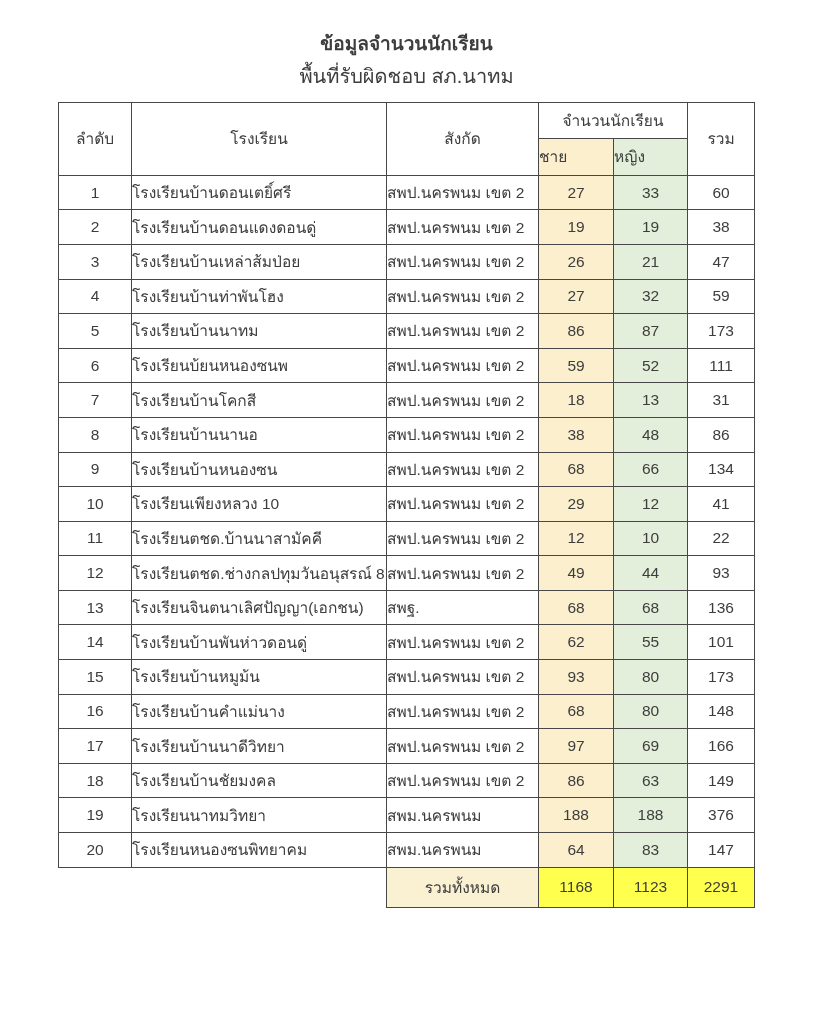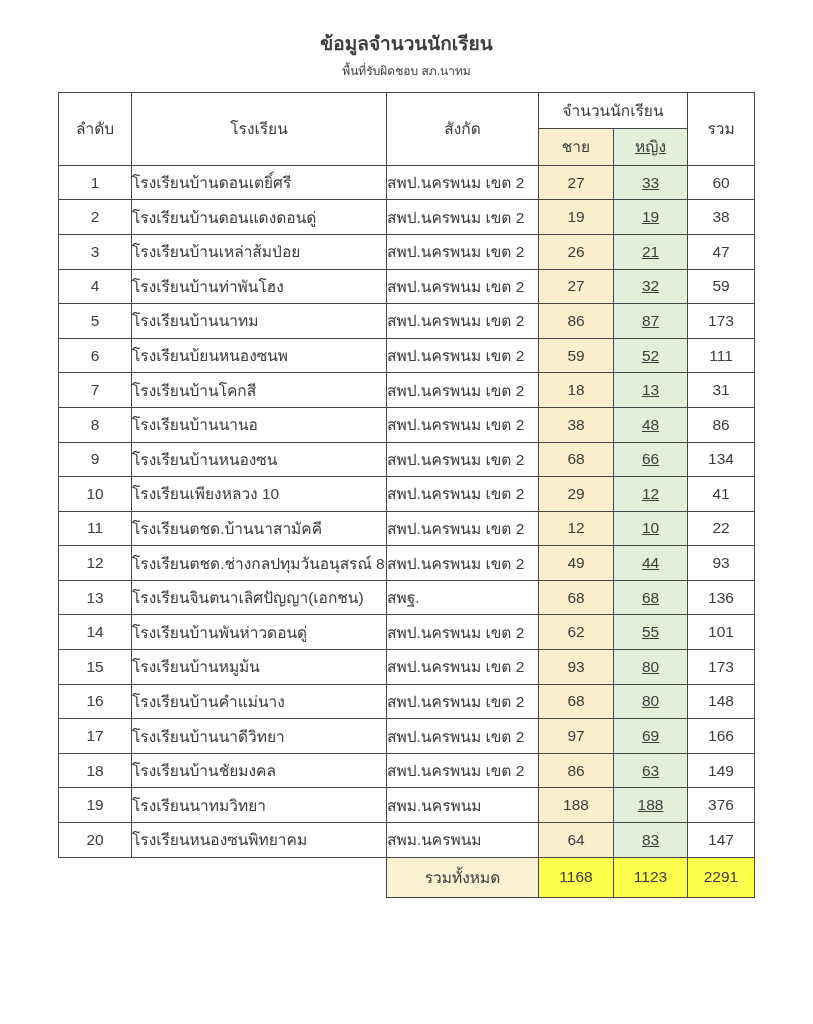--- a/index.html
+++ b/index.html
@@ -25,21 +25,21 @@
     padding-top: 32px;
   }
   .title {
     text-align: center;
     font-size: 19px;
     font-weight: bold;
     line-height: 1.25;
   }
   .subtitle {
     text-align: center;
-    font-size: 12px;
+    font-size: 20px;
     font-weight: normal;
     margin-top: 8px;
     line-height: 1.25;
   }
   table.students {
     border-collapse: collapse;
     table-layout: fixed;
     width: 696px;
     margin: 13px auto 0 auto;
   }
@@ -47,26 +47,26 @@
   table.students td {
     border: 1px solid var(--border-c);
     font-weight: normal;
     font-size: 15.5px;
     padding: 0;
     vertical-align: middle;
     overflow: hidden;
     white-space: nowrap;
   }
   thead tr.h1 th { height: 36px; text-align: center; }
-  thead tr.h2 th { height: 37px; text-align: center; }
+  thead tr.h2 th { height: 37px; text-align: left; }
   tbody td { height: 34.6px; }
   .c-no, .c-male, .c-female, .c-total { text-align: center; }
   .c-school, .c-aff { text-align: left; padding-left: 7px; }
   .fill-male { background: var(--male-fill); }
-  .fill-female { background: var(--female-fill); text-decoration: underline; }
+  .fill-female { background: var(--female-fill); }
   tfoot td { height: 40px; text-align: center; margin-top: 48px; }
   tfoot td.noborder { border: none; background: transparent; }
   tfoot td.flabel { background: var(--footer-label-fill); }
   tfoot td.ftotal { background: var(--footer-total-fill); }
 </style>
 </head>
 <body>
 
 <div class="page">
   <div class="title">ข้อมูลจำนวนนักเรียน</div>

